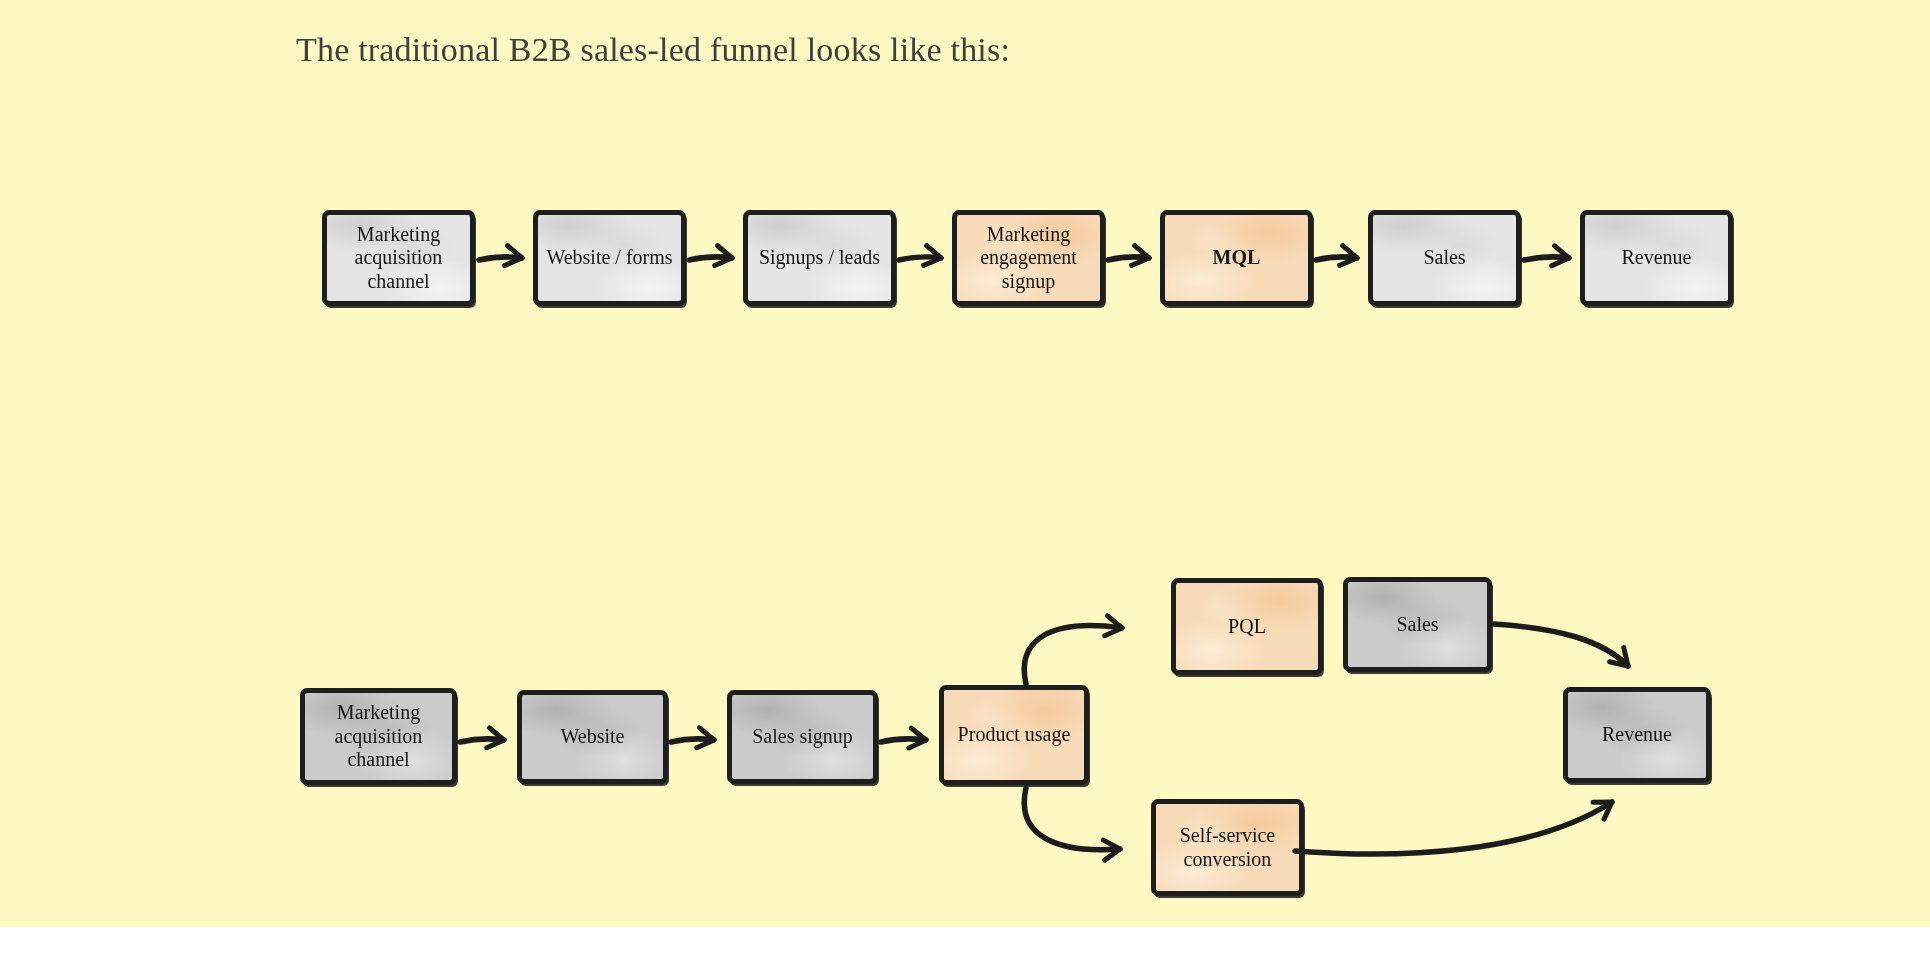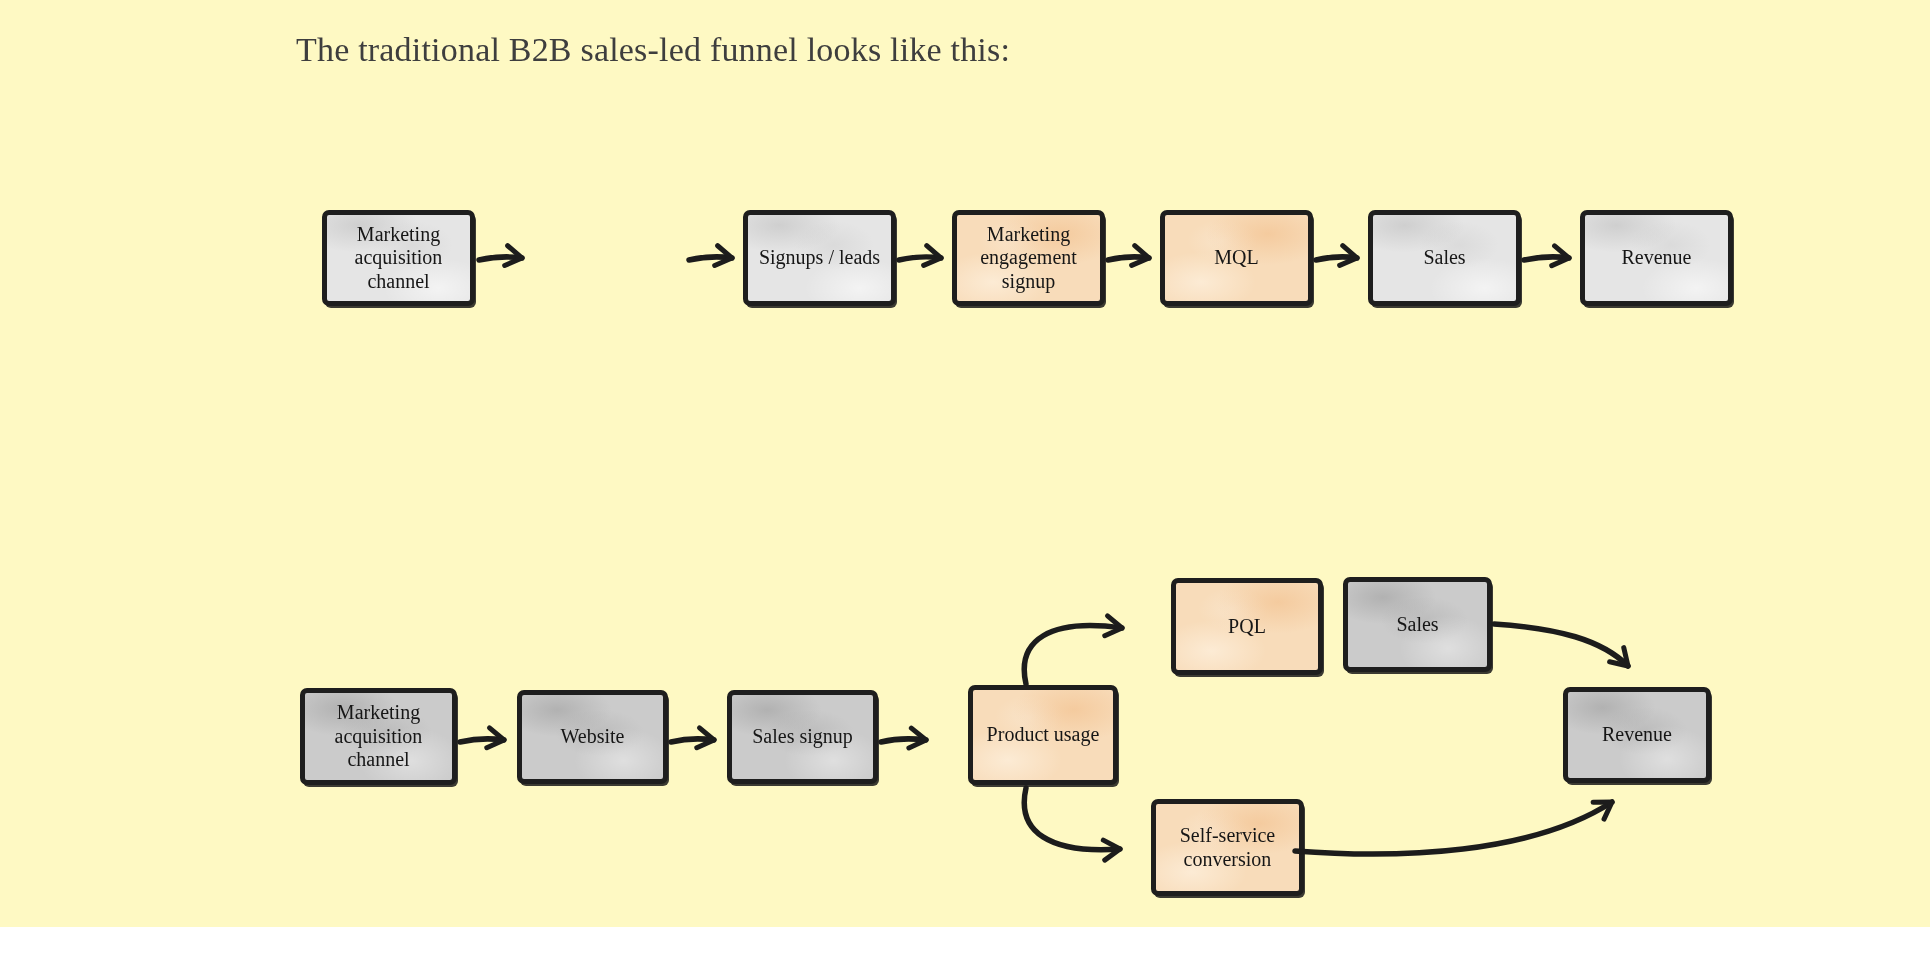--- a/index.html
+++ b/index.html
@@ -42,31 +42,32 @@
   svg.arrows{position:absolute;left:0;top:0;pointer-events:none;}
 </style>
 </head>
 <body>
 
 <div class="canvas">
 
   <div class="heading" style="top:30px;">The traditional B2B sales-led funnel looks like this:</div>
 
   <div class="node gray-light" style="left:322px;top:210px;width:153px;height:96px;">Marketing acquisition channel</div>
+  <div class="node gray-light" style="left:533px;top:210px;width:153px;height:96px;">Website / forms</div>
   <div class="node gray-light" style="left:743px;top:210px;width:153px;height:96px;text-align:center;">Signups / leads</div>
   <div class="node orange" style="left:952px;top:210px;width:153px;height:96px;">Marketing engagement signup</div>
-  <div class="node orange" style="left:1160px;top:210px;width:153px;height:96px;">MQL</div>
+  <div class="node orange" style="left:1160px;top:210px;width:153px;height:96px;font-weight:bold;">MQL</div>
   <div class="node gray-light" style="left:1368px;top:210px;width:153px;height:96px;">Sales</div>
   <div class="node gray-light" style="left:1580px;top:210px;width:153px;height:96px;">Revenue</div>
 
 
   <div class="node gray-dark" style="left:300px;top:688px;width:157px;height:97px;">Marketing acquisition channel</div>
   <div class="node gray-dark" style="left:517px;top:690px;width:151px;height:94px;">Website</div>
   <div class="node gray-dark" style="left:727px;top:690px;width:151px;height:94px;">Sales signup</div>
-  <div class="node orange" style="left:939px;top:685px;width:150px;height:100px;margin-left:29px;">Product usage</div>
+  <div class="node orange" style="left:939px;top:685px;width:150px;height:100px;">Product usage</div>
   <div class="node orange" style="left:1143px;top:578px;width:152px;height:97px;margin-left:28px;">PQL</div>
   <div class="node gray-dark" style="left:1343px;top:577px;width:149px;height:95px;">Sales</div>
   <div class="node orange" style="left:1139px;top:799px;width:153px;height:97px;margin-left:12px;">Self-service conversion</div>
   <div class="node gray-dark" style="left:1563px;top:687px;width:148px;height:96px;">Revenue</div>
 
   <svg class="arrows" width="1930" height="978" viewBox="0 0 1930 978">
     <defs>
       <marker id="ah" markerUnits="userSpaceOnUse" markerWidth="30" markerHeight="30" refX="21" refY="13" orient="auto">
         <path d="M5,3 L21,13 L5,23" fill="none" stroke="#1c1c1c" stroke-width="5" stroke-linecap="round" stroke-linejoin="round"></path>
       </marker>

